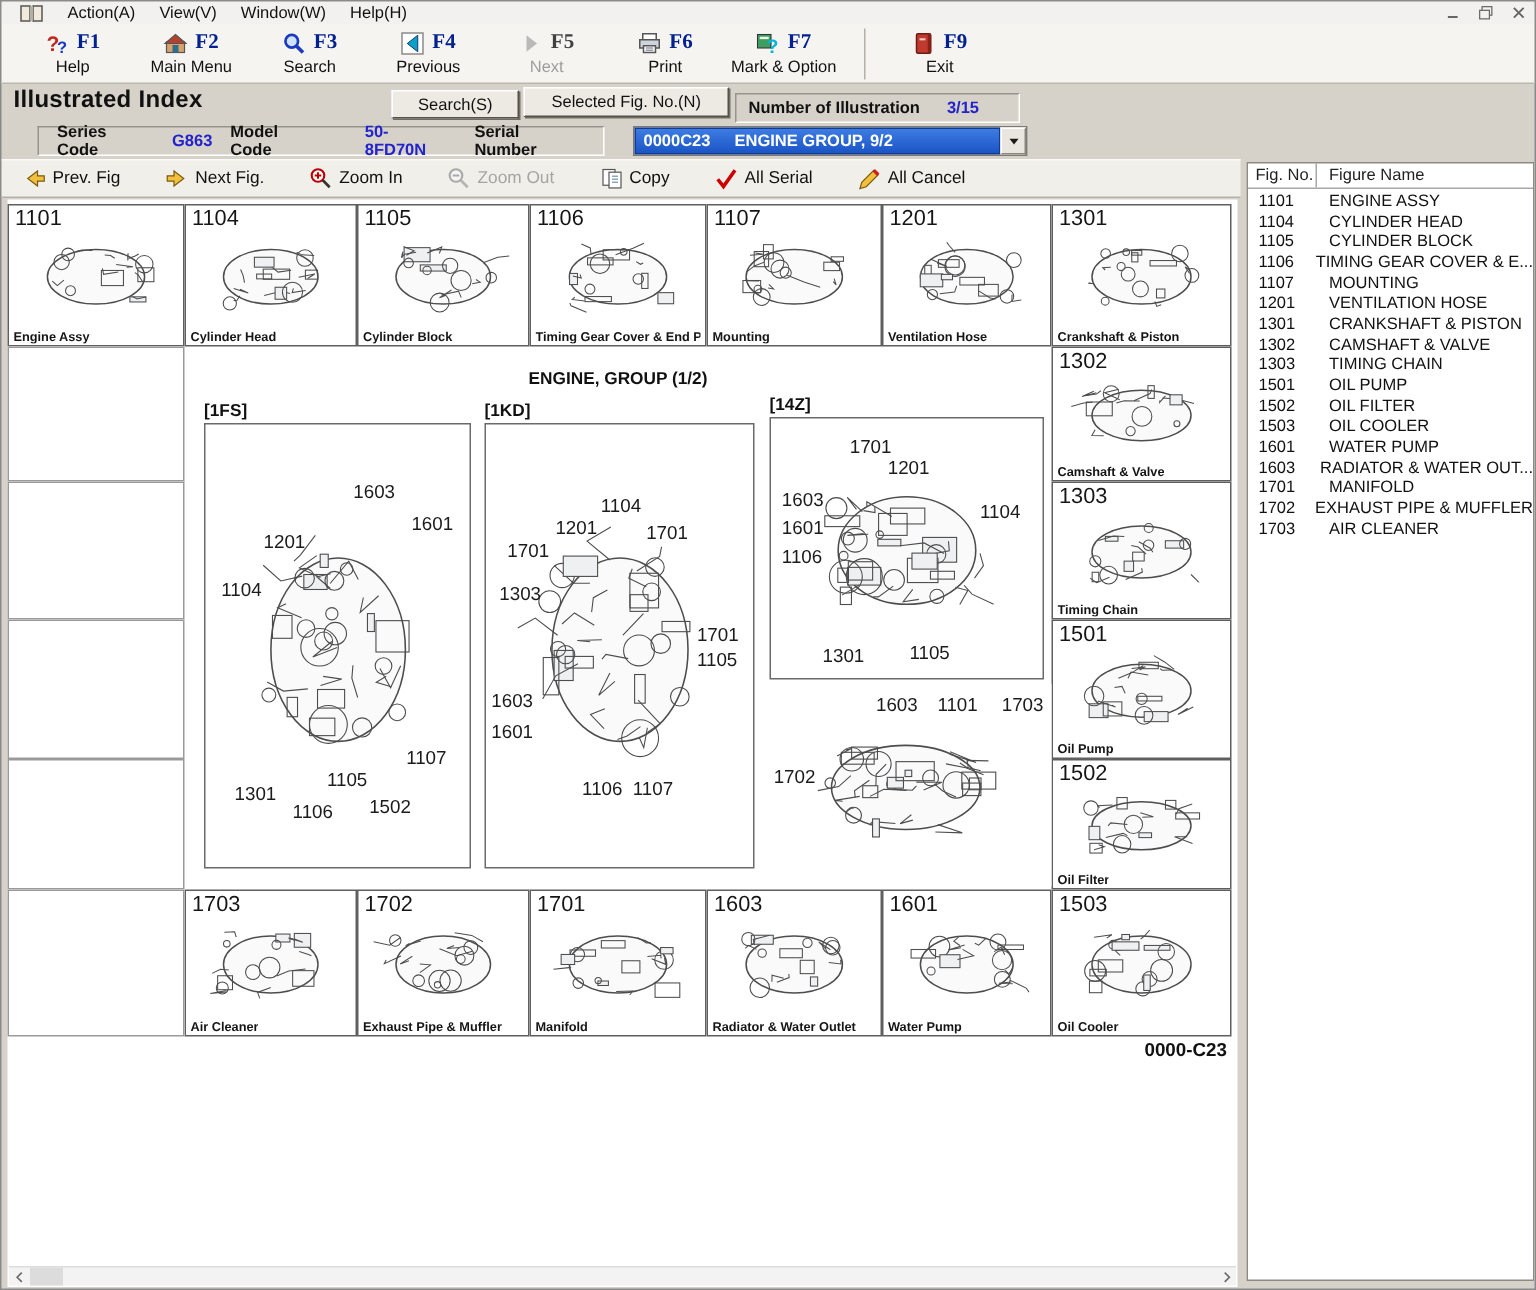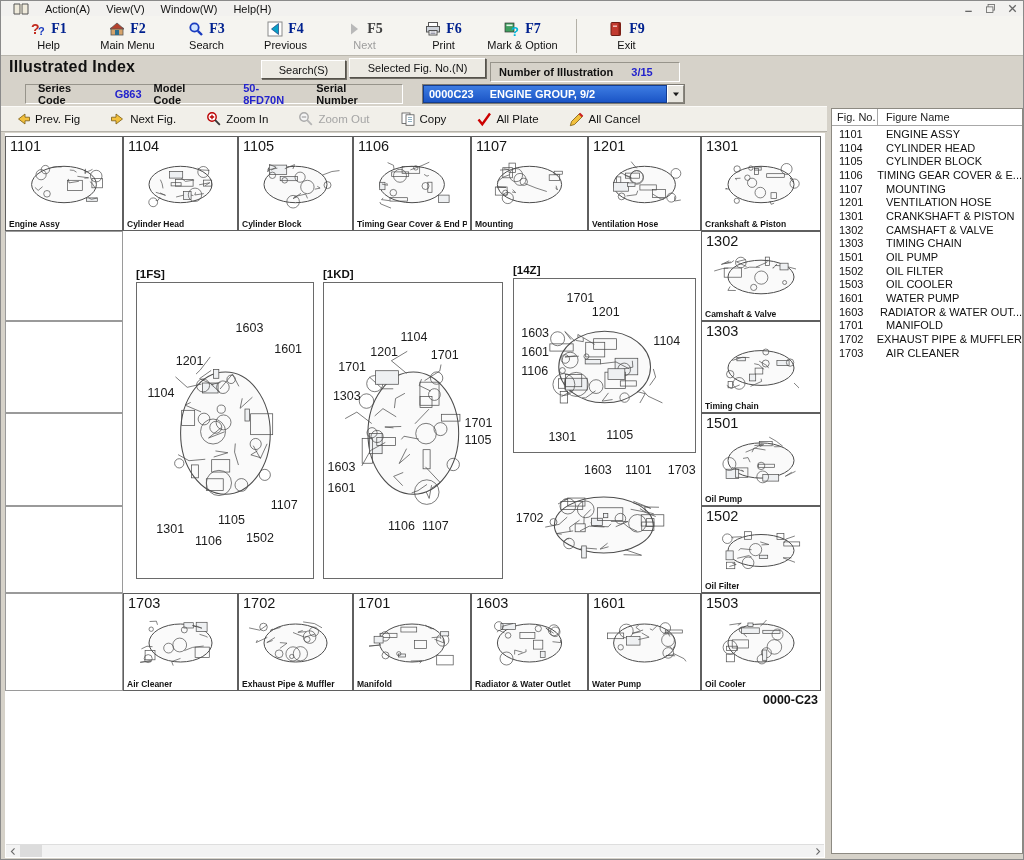--- a/index.html
+++ b/index.html
@@ -318,34 +318,35 @@
           </svg>
         </span>
         <span>Copy</span>
       </div>
       <div class="fbtn">
         <span>
           <svg viewBox="0 0 16 16" width="16" height="16">
             <path d="M2.5 8.5l3.8 4.8L14 2.5" fill="none" stroke="#c00" stroke-width="2.4"></path>
           </svg>
         </span>
-        <span>All Plate</span>
+        <span>All Serial</span>
       </div>
       <div class="fbtn">
         <span>
           <svg viewBox="0 0 16 16" width="16" height="16">
             <path d="M10.5 2.5l3 3-8 8-4.2 1.2L2.5 10.5z" fill="#f2c03c" stroke="#7a5b10" stroke-width=".8"></path>
             <path d="M10.5 2.5l3 3" stroke="#c22" stroke-width="2.2"></path>
           </svg>
         </span>
         <span>All Cancel</span>
       </div>
     </div>
 
   <div class="main-area" id="main-area">
+    <div class="group-title">ENGINE, GROUP (1/2)</div>
     <div class="dwgnum">0000-C23</div>
     <div class="hscroll">
       <div class="sb-btn" id="sb-left">
           <span>
             <svg viewBox="0 0 16 16" width="11" height="11">
               <path d="M9.5 3.5 5 8l4.5 4.5" fill="none" stroke="#6a6a6a" stroke-width="1.6"></path>
             </svg>
           </span>
         </div>
       <div class="sb-thumb"></div>

